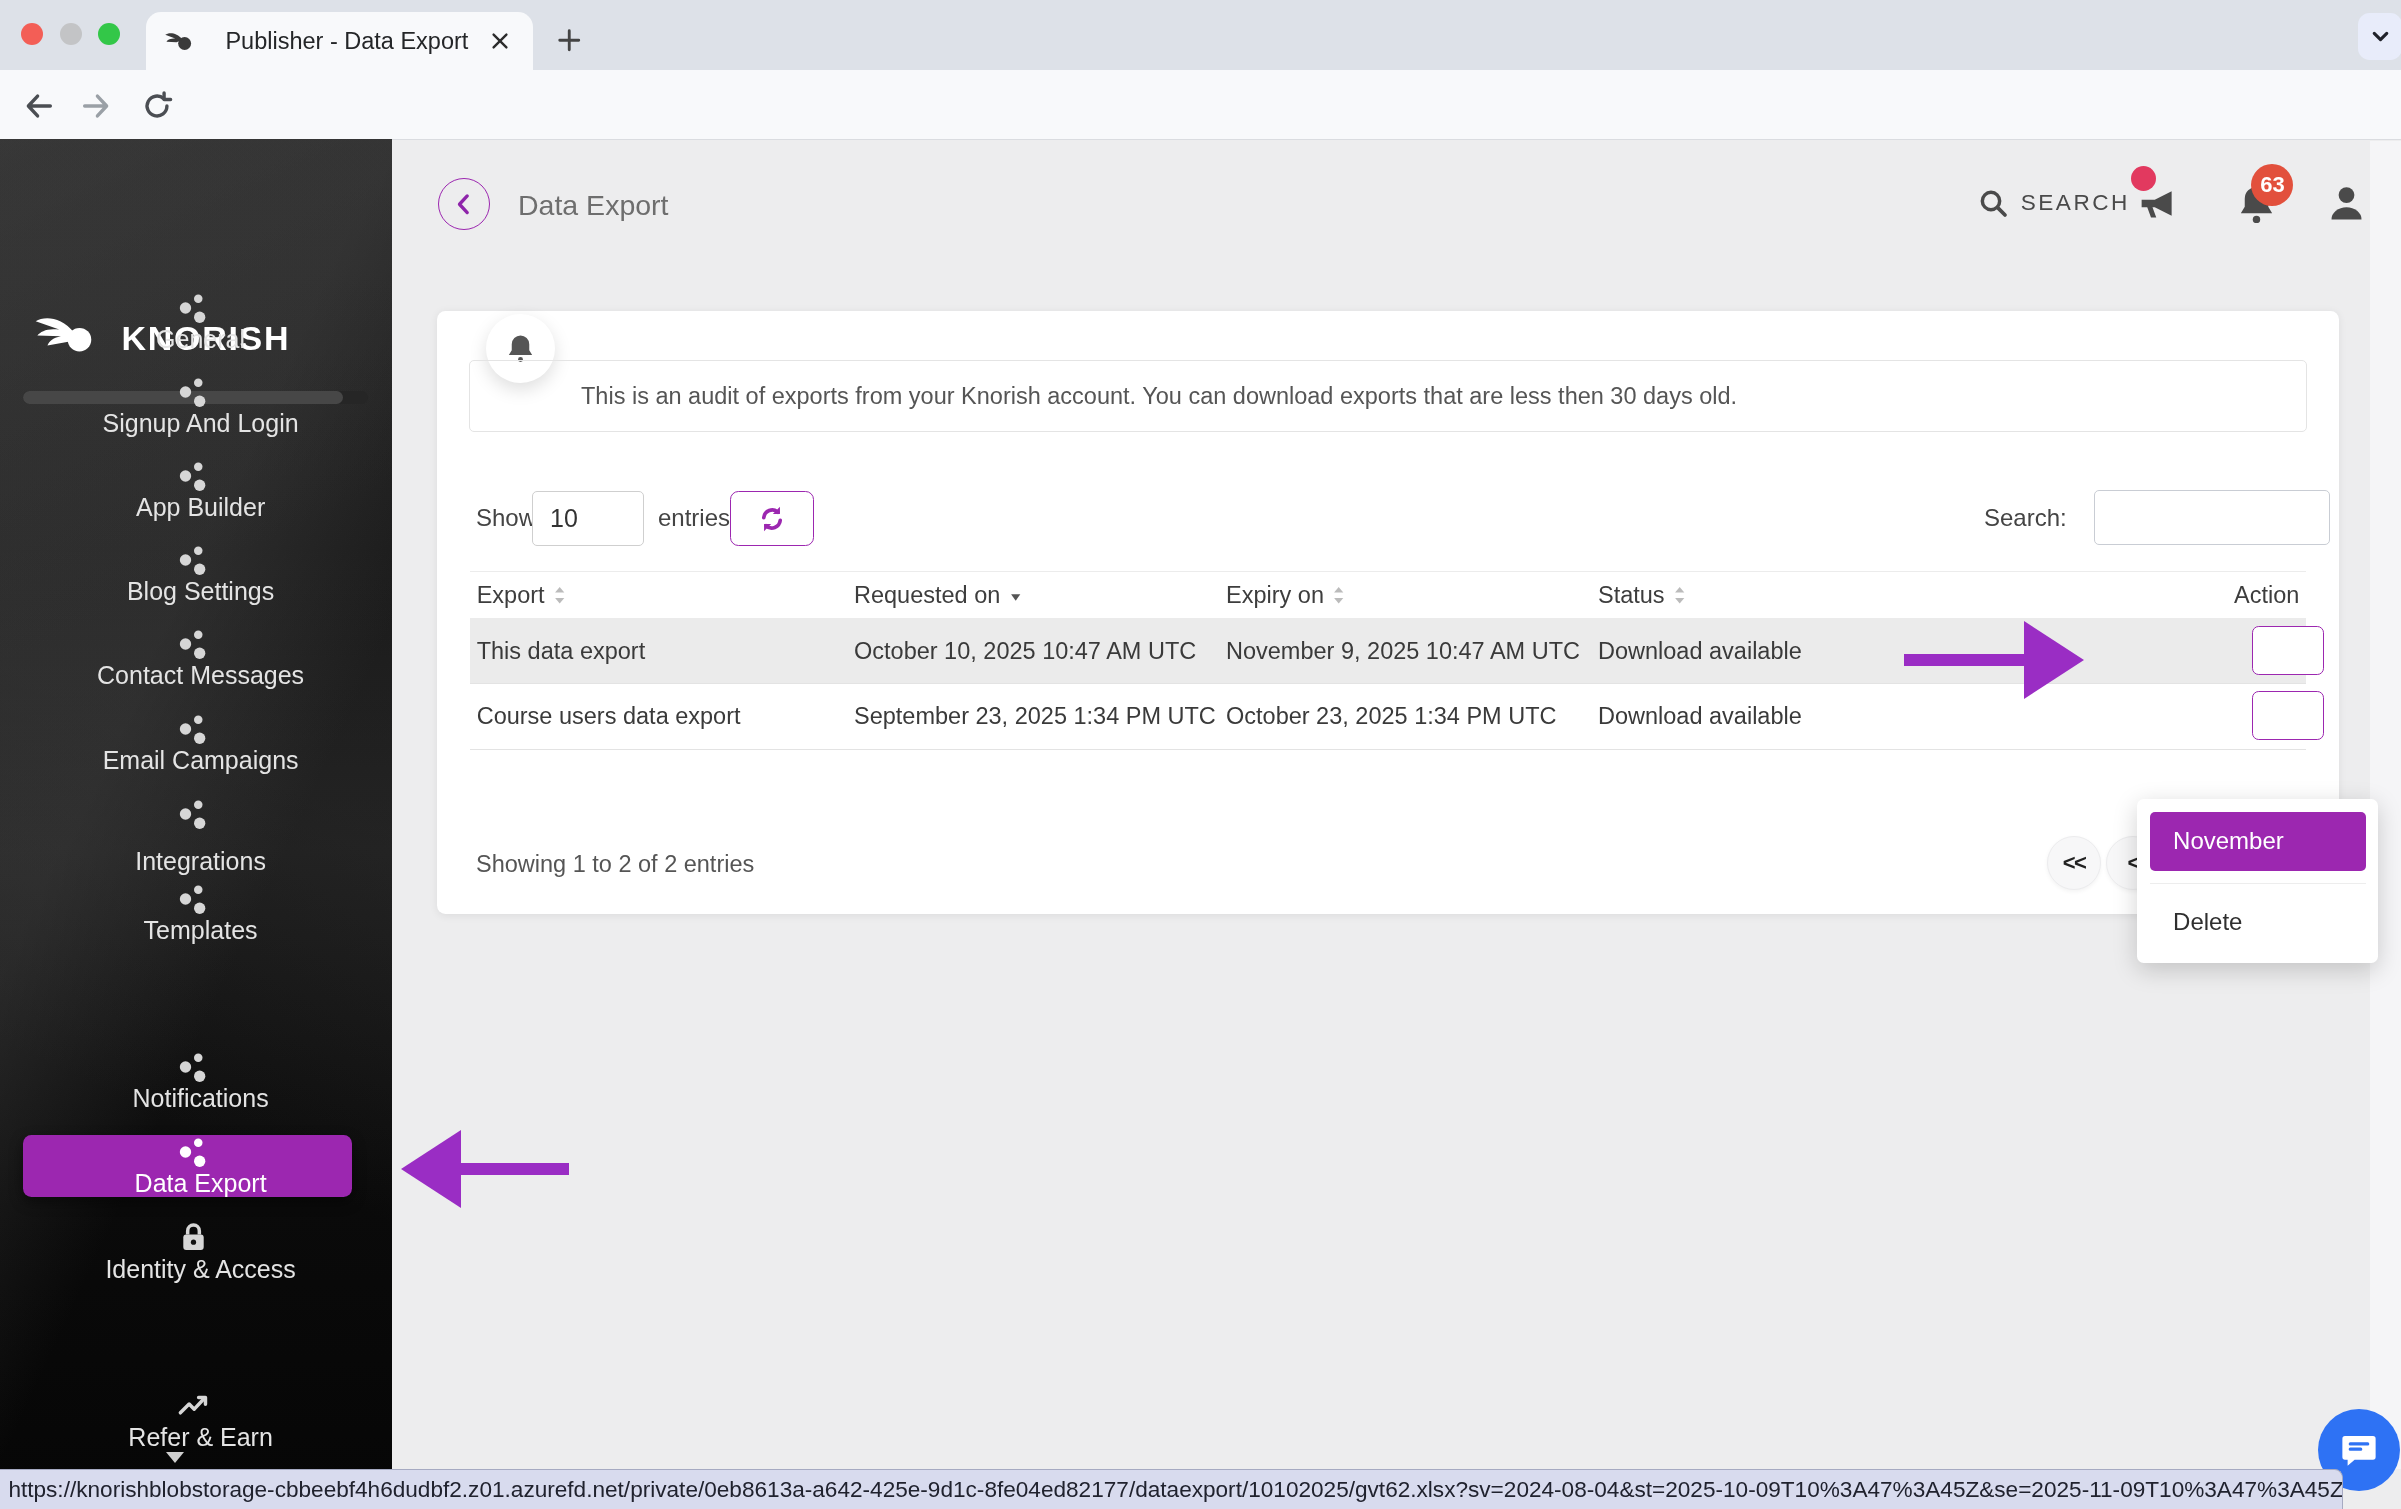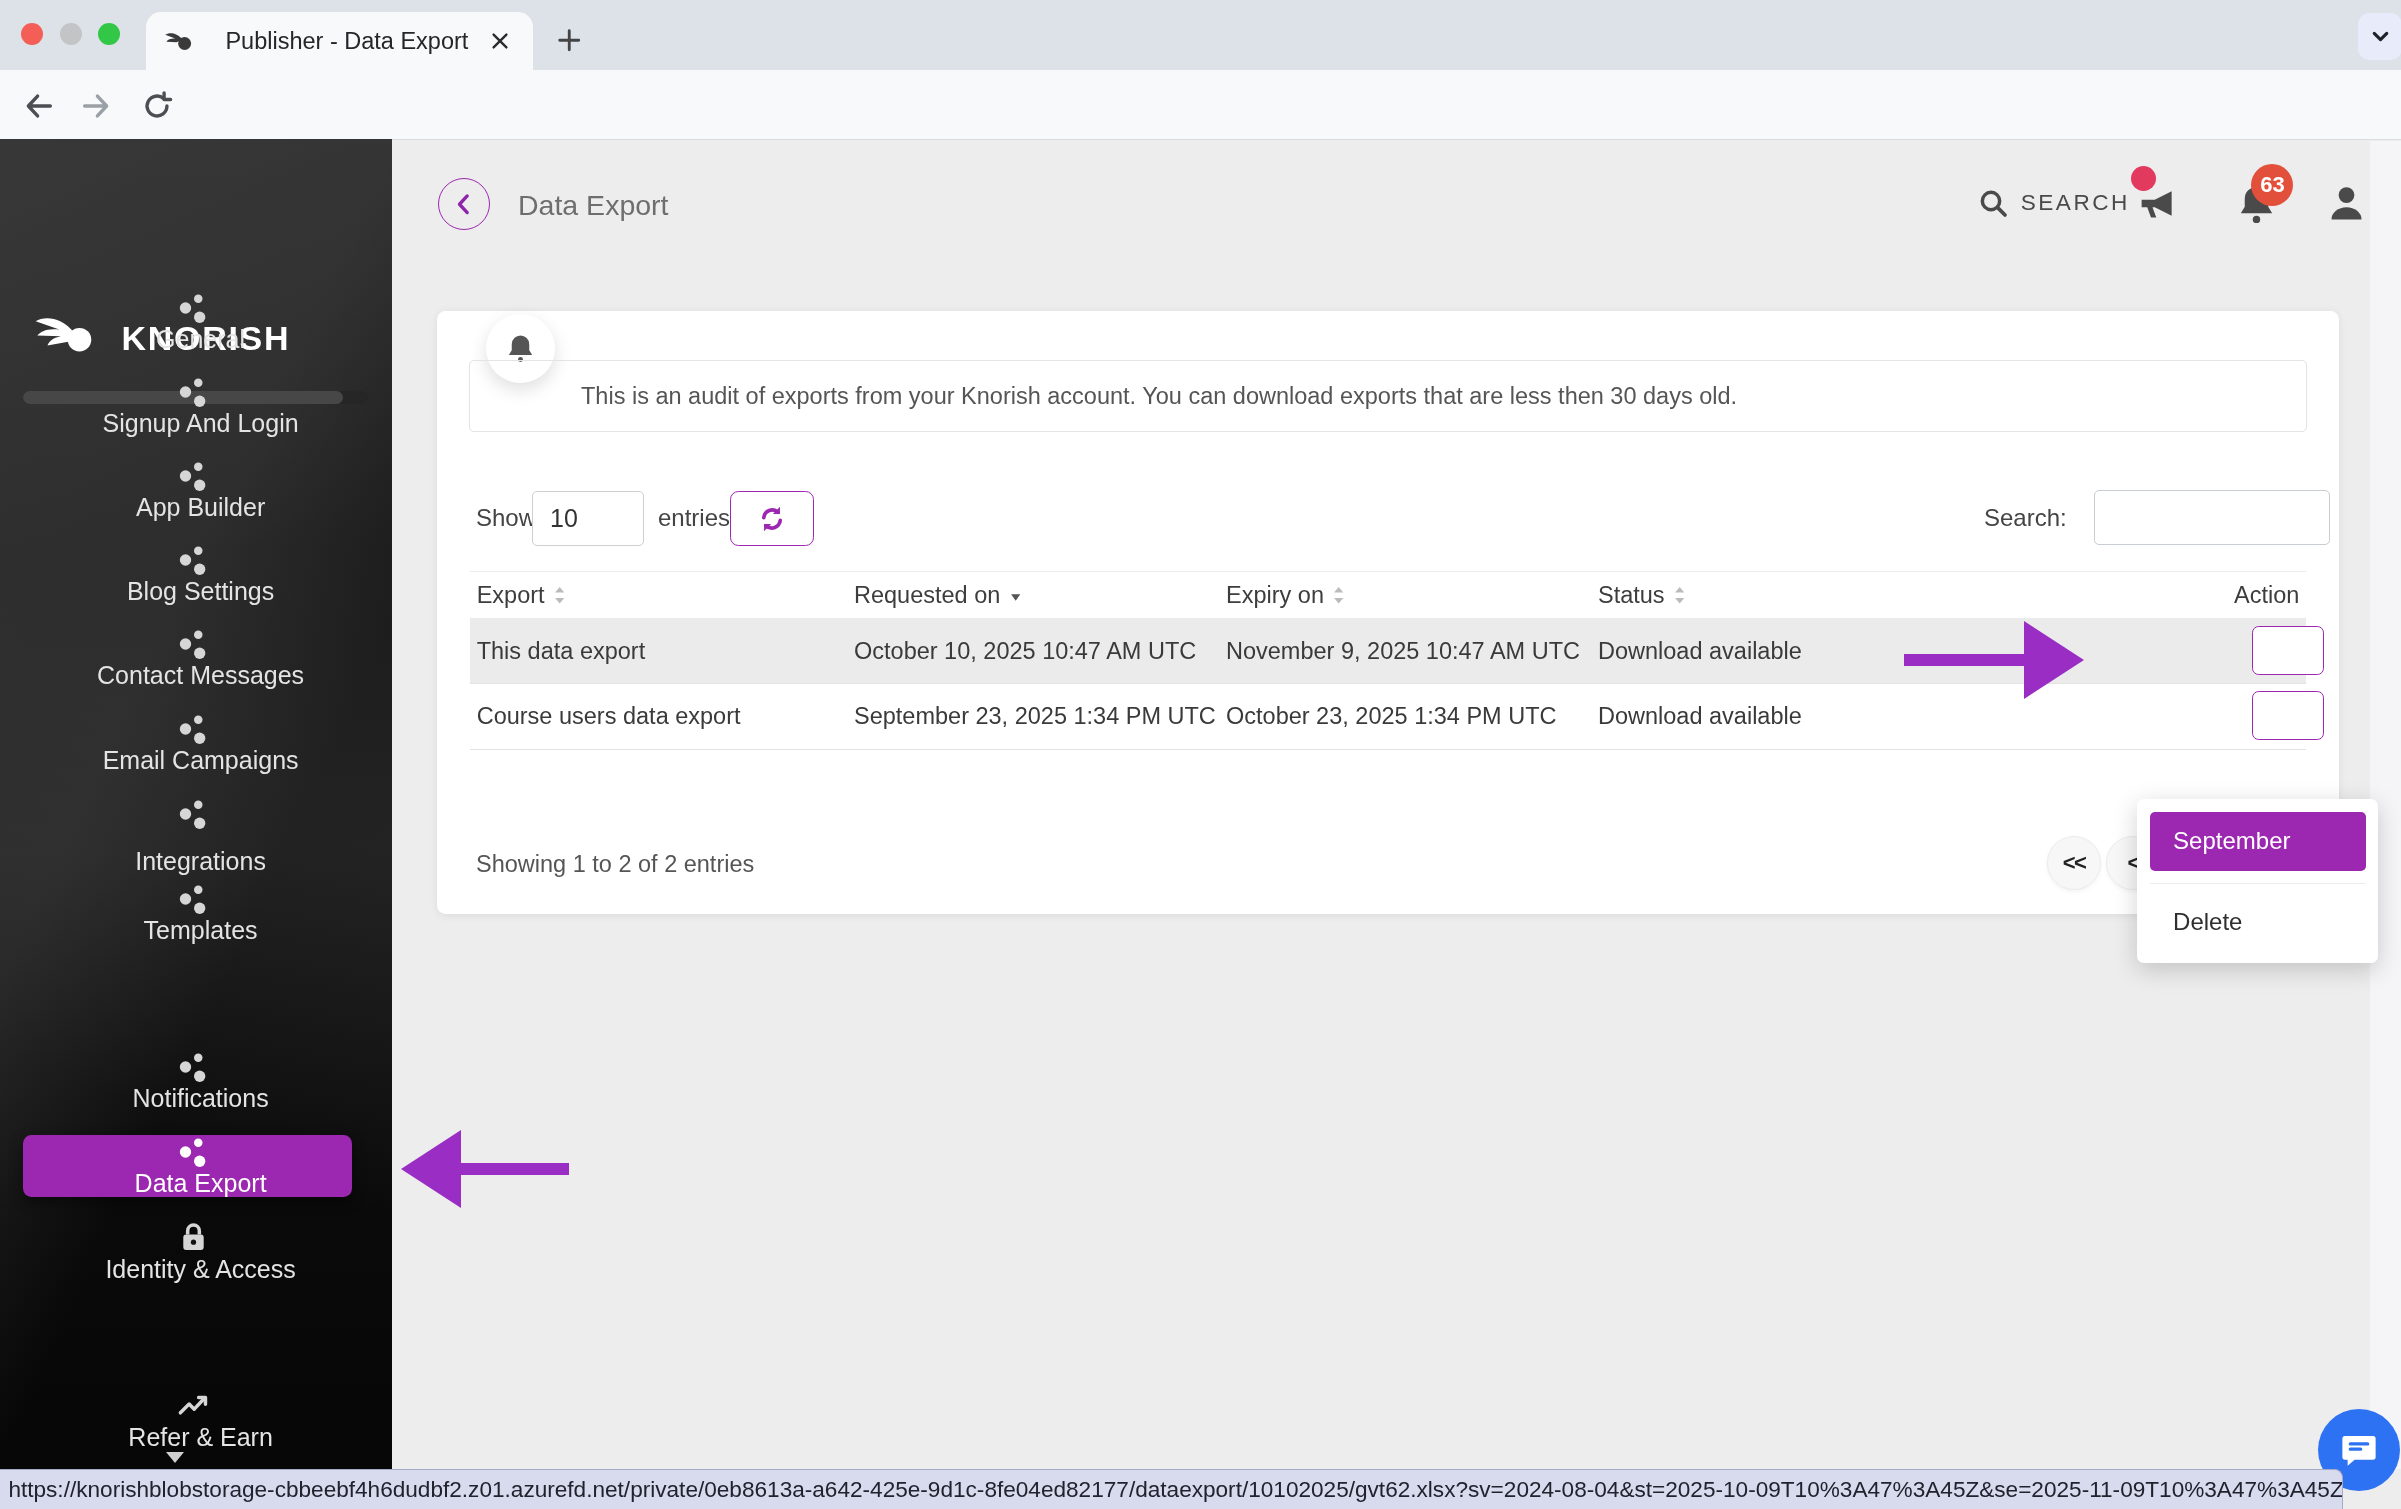--- a/index.html
+++ b/index.html
@@ -445,21 +445,21 @@
       <div class="rowline" style="top:438px;"></div>
 
       <div class="summary">Showing 1 to 2 of 2 entries</div>
       <div class="pgbtn" style="left:1610px;">&lt;&lt;</div>
       <div class="pgbtn" style="left:1669px;">&lt;</div>
       <div class="pgbtn current" style="left:1724px;">1</div>
       <div class="pgbtn" style="left:1779px;">&gt;</div>
       <div class="pgbtn" style="left:1836px;">&gt;&gt;</div>
 
       <div class="dropdown">
-        <div class="dd-download">September</div>
+        <div class="dd-download">November</div>
         <div class="dd-divider"></div>
         <div class="dd-delete">Delete</div>
       </div>
     </div>
 
     <div class="arrow" style="left:1512px; top:480px; width:180px; height:77px;">
       <div class="shaft" style="left:0; width:126px;"></div>
       <div class="head-r"></div>
     </div>
 

